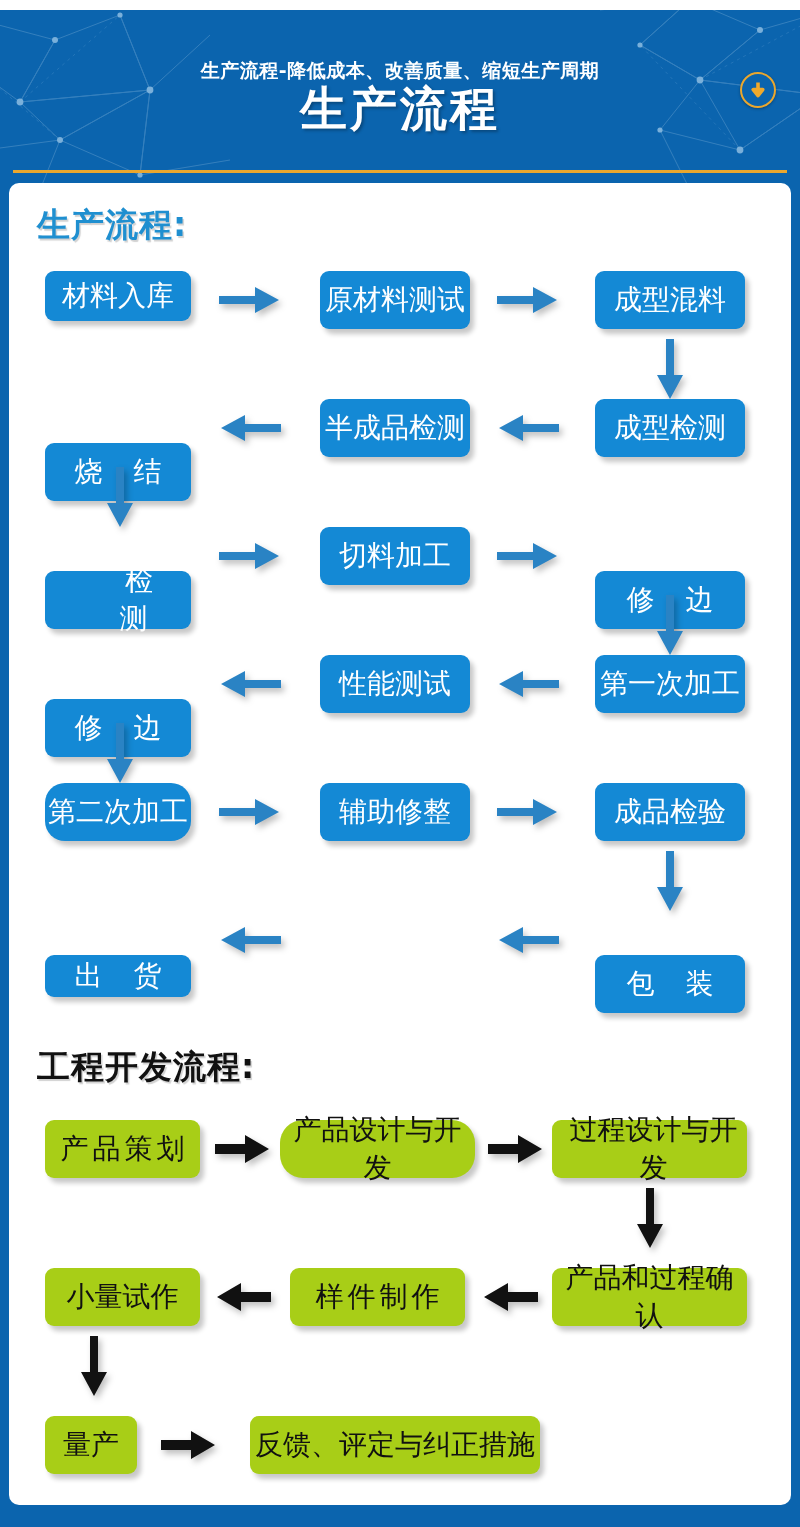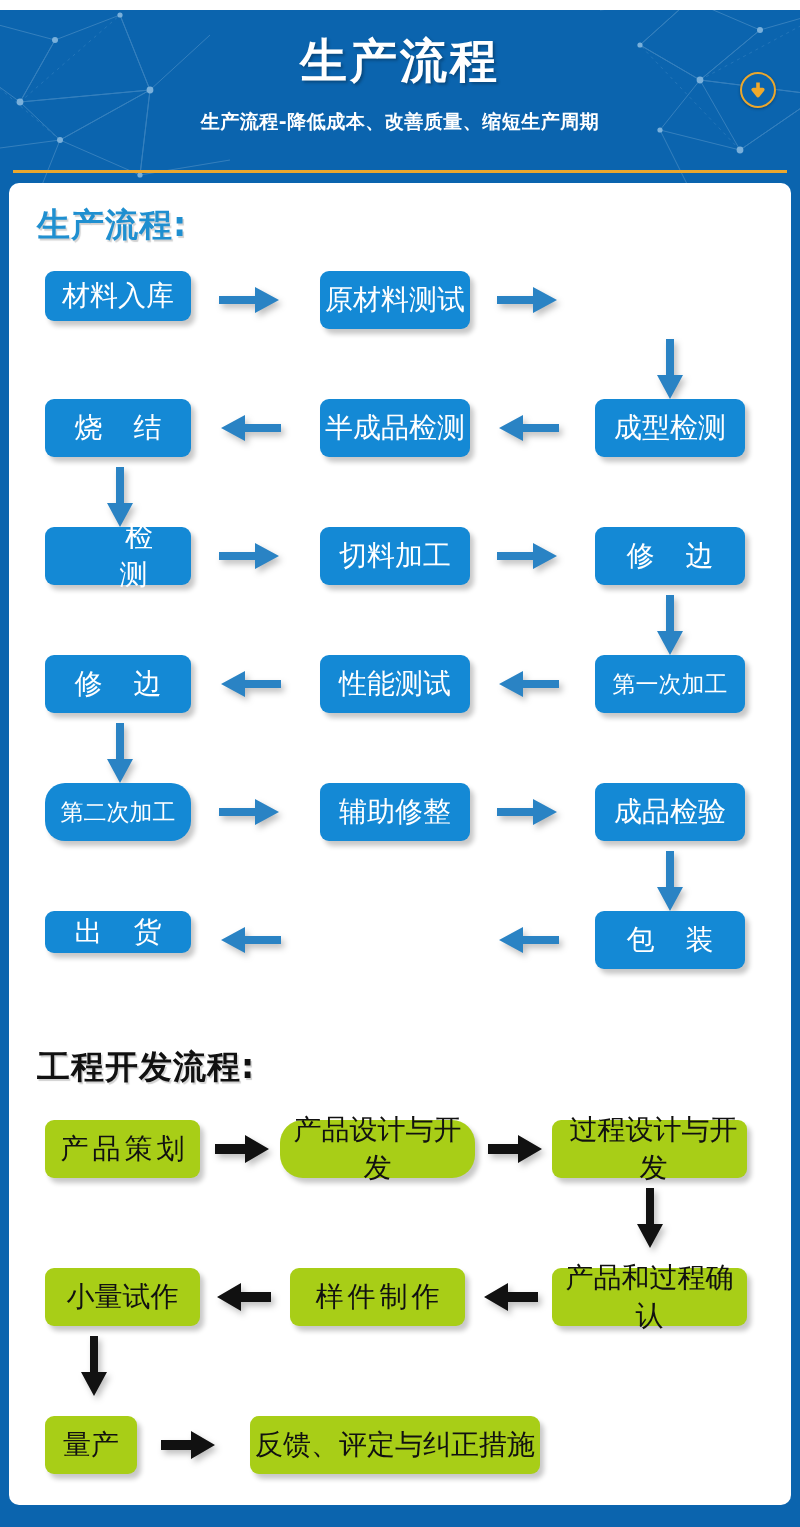--- a/index.html
+++ b/index.html
@@ -94,22 +94,22 @@
   .node.blue {
     background: #1489d5;
     color: #ffffff;
     font-size: 28px;
   }
   .node.green {
     background: #a8ce17;
     color: #111111;
     font-size: 28px;
   }
-  .node.spaced { letter-spacing: 11px; text-indent: 11px; }
-  .node.tight { font-size: 23px; }
+  .node.spaced { letter-spacing: 11px; text-indent: 11px; margin-top: 44px; }
+  .node.tight { font-size: 28px; }
 
   
   .arrow { position: absolute; }
   .arrow svg { display: block; filter: drop-shadow(3px 4px 3px rgba(0,0,0,0.25)); }
 </style>
 </head>
 <body>
 
 <div id="page">
 
@@ -151,22 +151,22 @@
           <circle cx="700" cy="70" r="3.4"></circle>
         <circle cx="820" cy="85" r="3"></circle>
           <circle cx="740" cy="140" r="3.4"></circle>
         <circle cx="640" cy="35" r="2.6"></circle>
           <circle cx="660" cy="120" r="2.6"></circle>
         <circle cx="690" cy="-10" r="2.6"></circle>
       </g>
     </svg>
 
     <div class="hdr-inner">
+      <div id="page-subtitle">生产流程-降低成本、改善质量、缩短生产周期</div>
       <div id="page-title">生产流程</div>
-      <div id="page-subtitle">生产流程-降低成本、改善质量、缩短生产周期</div>
     </div>
 
     <div id="download-badge">
       <svg width="20" height="20" viewBox="0 0 20 20" aria-hidden="true">
         <path d="M10 2.5 L10 11.5 M10 15.5 L5.2 9.6 L14.8 9.6 Z" stroke="#f0a92c" stroke-width="3.6" fill="#f0a92c" stroke-linejoin="round"></path>
       </svg>
     </div>
 
     <div id="orange-rule"></div>
   </div>
@@ -180,20 +180,21 @@
       <svg width="62" height="30" viewBox="0 0 62 30">
           <path d="M0,11 L36,11 L36,2 L60,15 L36,28 L36,19 L0,19 Z" fill="#2a83c4"></path>
         </svg>
     </div>
     <div class="node blue" style="left:311px; top:88px;  width:150px; height:58px;">原材料测试</div>
     <div class="arrow" style="left:488px; top:102px;">
       <svg width="62" height="30" viewBox="0 0 62 30">
           <path d="M0,11 L36,11 L36,2 L60,15 L36,28 L36,19 L0,19 Z" fill="#2a83c4"></path>
         </svg>
     </div>
+    <div class="node blue" style="left:586px; top:88px;  width:150px; height:58px;">成型混料</div>
 
     <div class="arrow" style="left:646px; top:156px;">
       <svg width="30" height="62" viewBox="0 0 30 62">
           <path d="M11,0 L19,0 L19,36 L28,36 L15,60 L2,36 L11,36 Z" fill="#2a83c4"></path>
         </svg>
     </div>
 
     <div class="node blue spaced" style="left:36px;  top:216px; width:146px; height:58px;">烧 结</div>
     <div class="arrow" style="left:210px; top:230px;">
       <svg width="62" height="30" viewBox="0 0 62 30">

